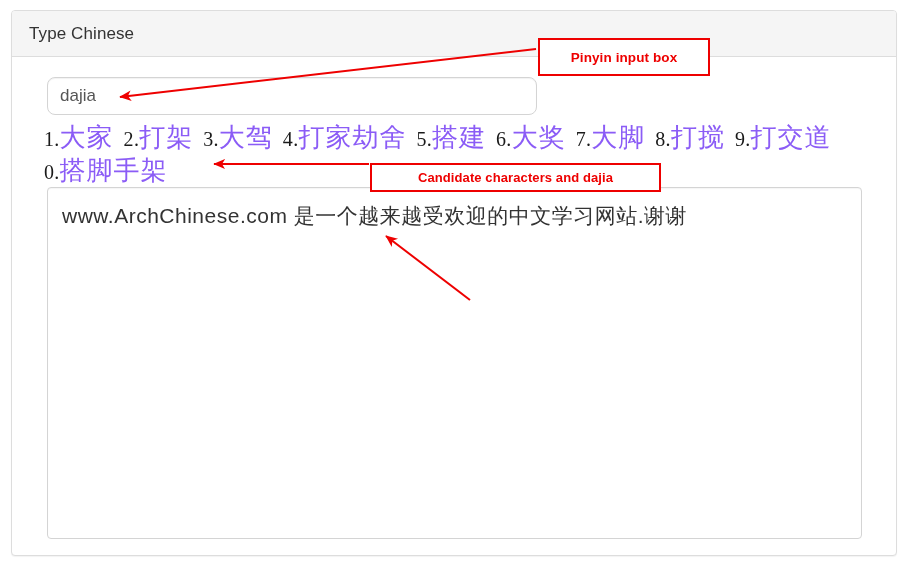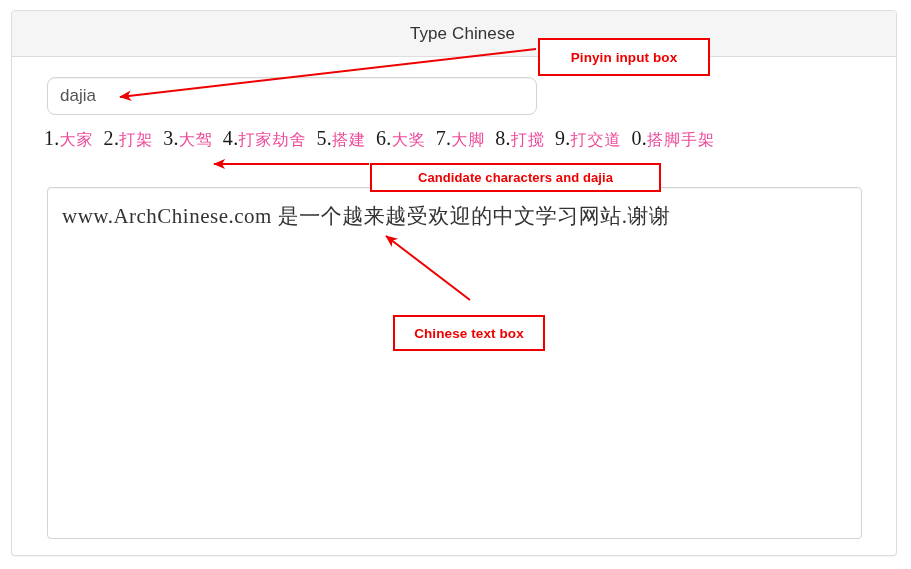--- a/index.html
+++ b/index.html
@@ -34,21 +34,20 @@
 
   .panel-heading {
     height: 46px;
     background: #f5f5f5;
     border-bottom: 1px solid #dddddd;
     border-radius: 3px 3px 0 0;
     box-sizing: border-box;
     display: flex;
     align-items: center;
     padding-left: 17px;
-    justify-content: center;
   }
 
   .panel-title {
     font-size: 17px;
     color: #333333;
     font-weight: normal;
     letter-spacing: 0.1px;
   }
 
   .panel-body {
@@ -92,40 +91,40 @@
     white-space: nowrap;
     margin-right: 10px;
     display: inline;
   }
   .cand-num {
     color: #1a1a1a;
     font-family: "Liberation Serif", serif;
     font-size: 20px;
   }
   .cand-word {
-    color: #ec4899;
+    color: #8b5cf6;
     font-family: "Liberation Serif", serif;
-    font-size: 16px;
+    font-size: 26px;
     letter-spacing: 1px;
     margin-top: 39px;
   }
 
   
   .chinese-textarea {
     position: absolute;
     left: 35px;
     top: 130px;
     width: 815px;
     height: 352px;
     border: 1px solid #d4d4d4;
     border-radius: 4px;
     background: #ffffff;
     box-sizing: border-box;
     box-shadow: inset 0 1px 1px rgba(0,0,0,0.045);
-    font-family: Liberation Serif, serif;
+    font-family: Liberation Sans, sans-serif;
     font-size: 21px;
     line-height: 32px;
     color: #333333;
     padding: 12px 14px;
     resize: none;
     outline: none;
     overflow: hidden;
     letter-spacing: 0.5px;
   }
 
@@ -188,15 +187,14 @@
     </defs>
     <line x1="536" y1="49" x2="120" y2="97" stroke="#ee0000" stroke-width="2" marker-end="url(#ahead)"></line>
     <line x1="369" y1="164" x2="214" y2="164" stroke="#ee0000" stroke-width="2" marker-end="url(#ahead)"></line>
     <line x1="470" y1="300" x2="386" y2="236" stroke="#ee0000" stroke-width="2" marker-end="url(#ahead)"></line>
   </svg>
 
   <div class="anno-box" id="anno-pinyin">Pinyin input box</div>
 
   <div class="anno-box" id="anno-cands">Candidate characters and dajia</div>
 
-  <div class="anno-box" id="anno-textbox">Chinese text box</div>
 
 </div>
 
 </body></html>

